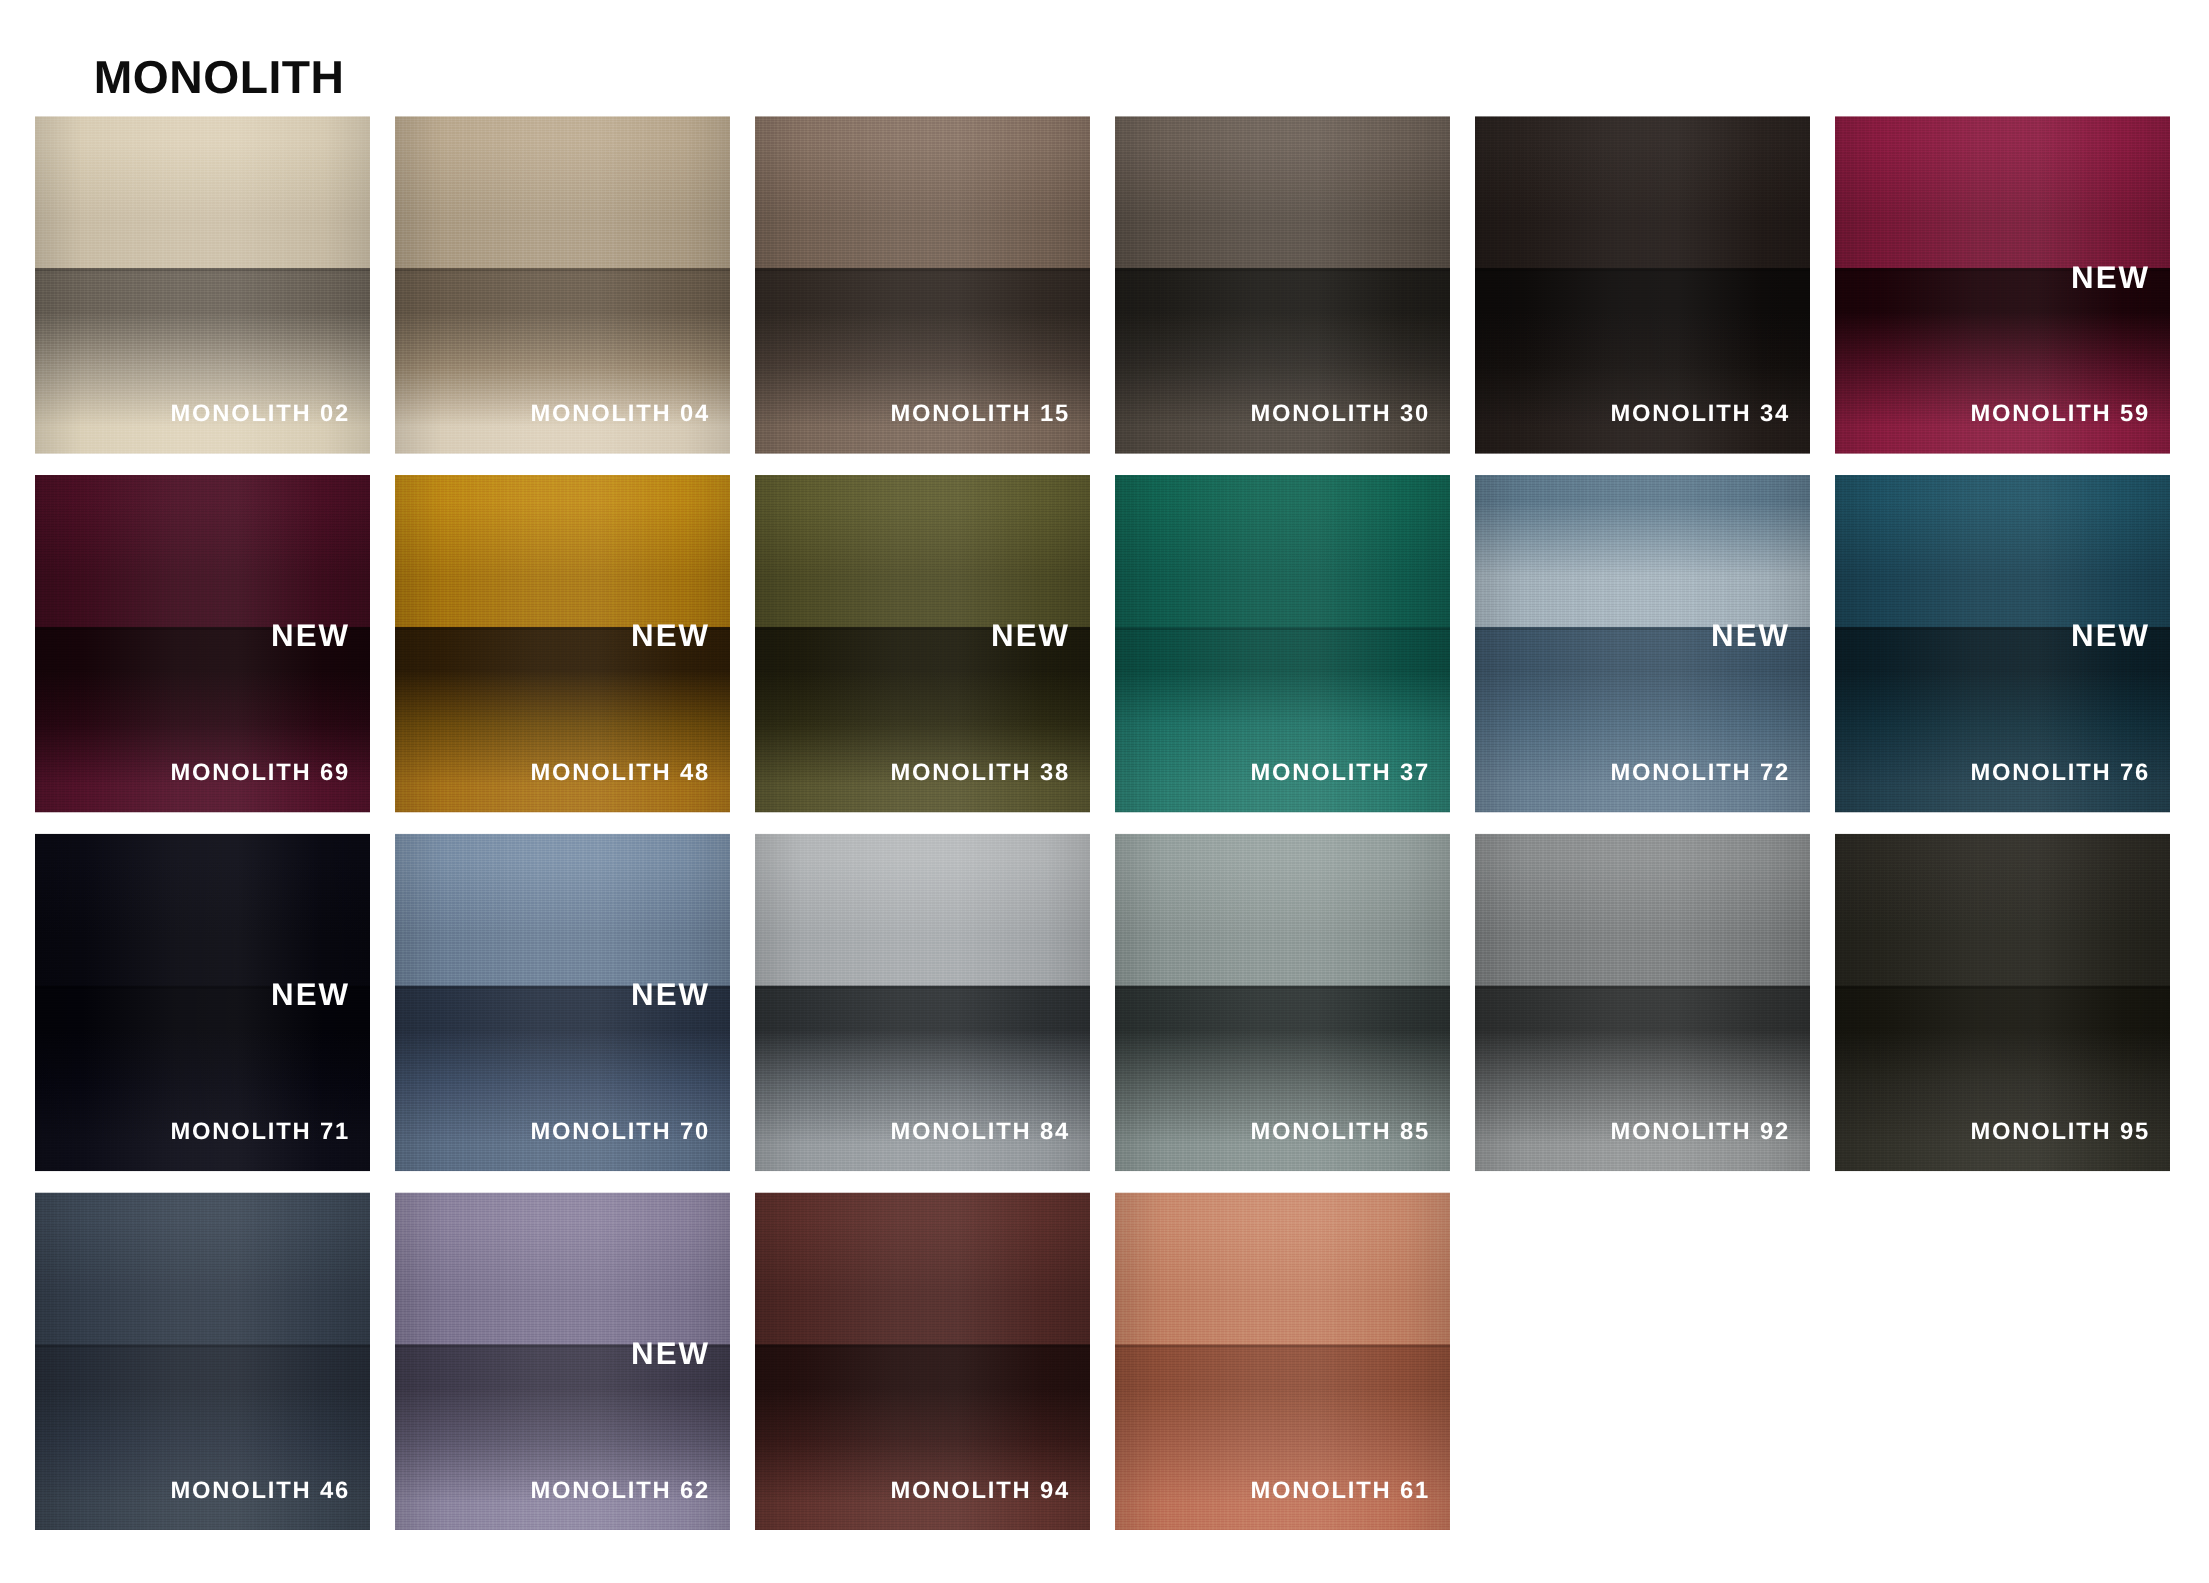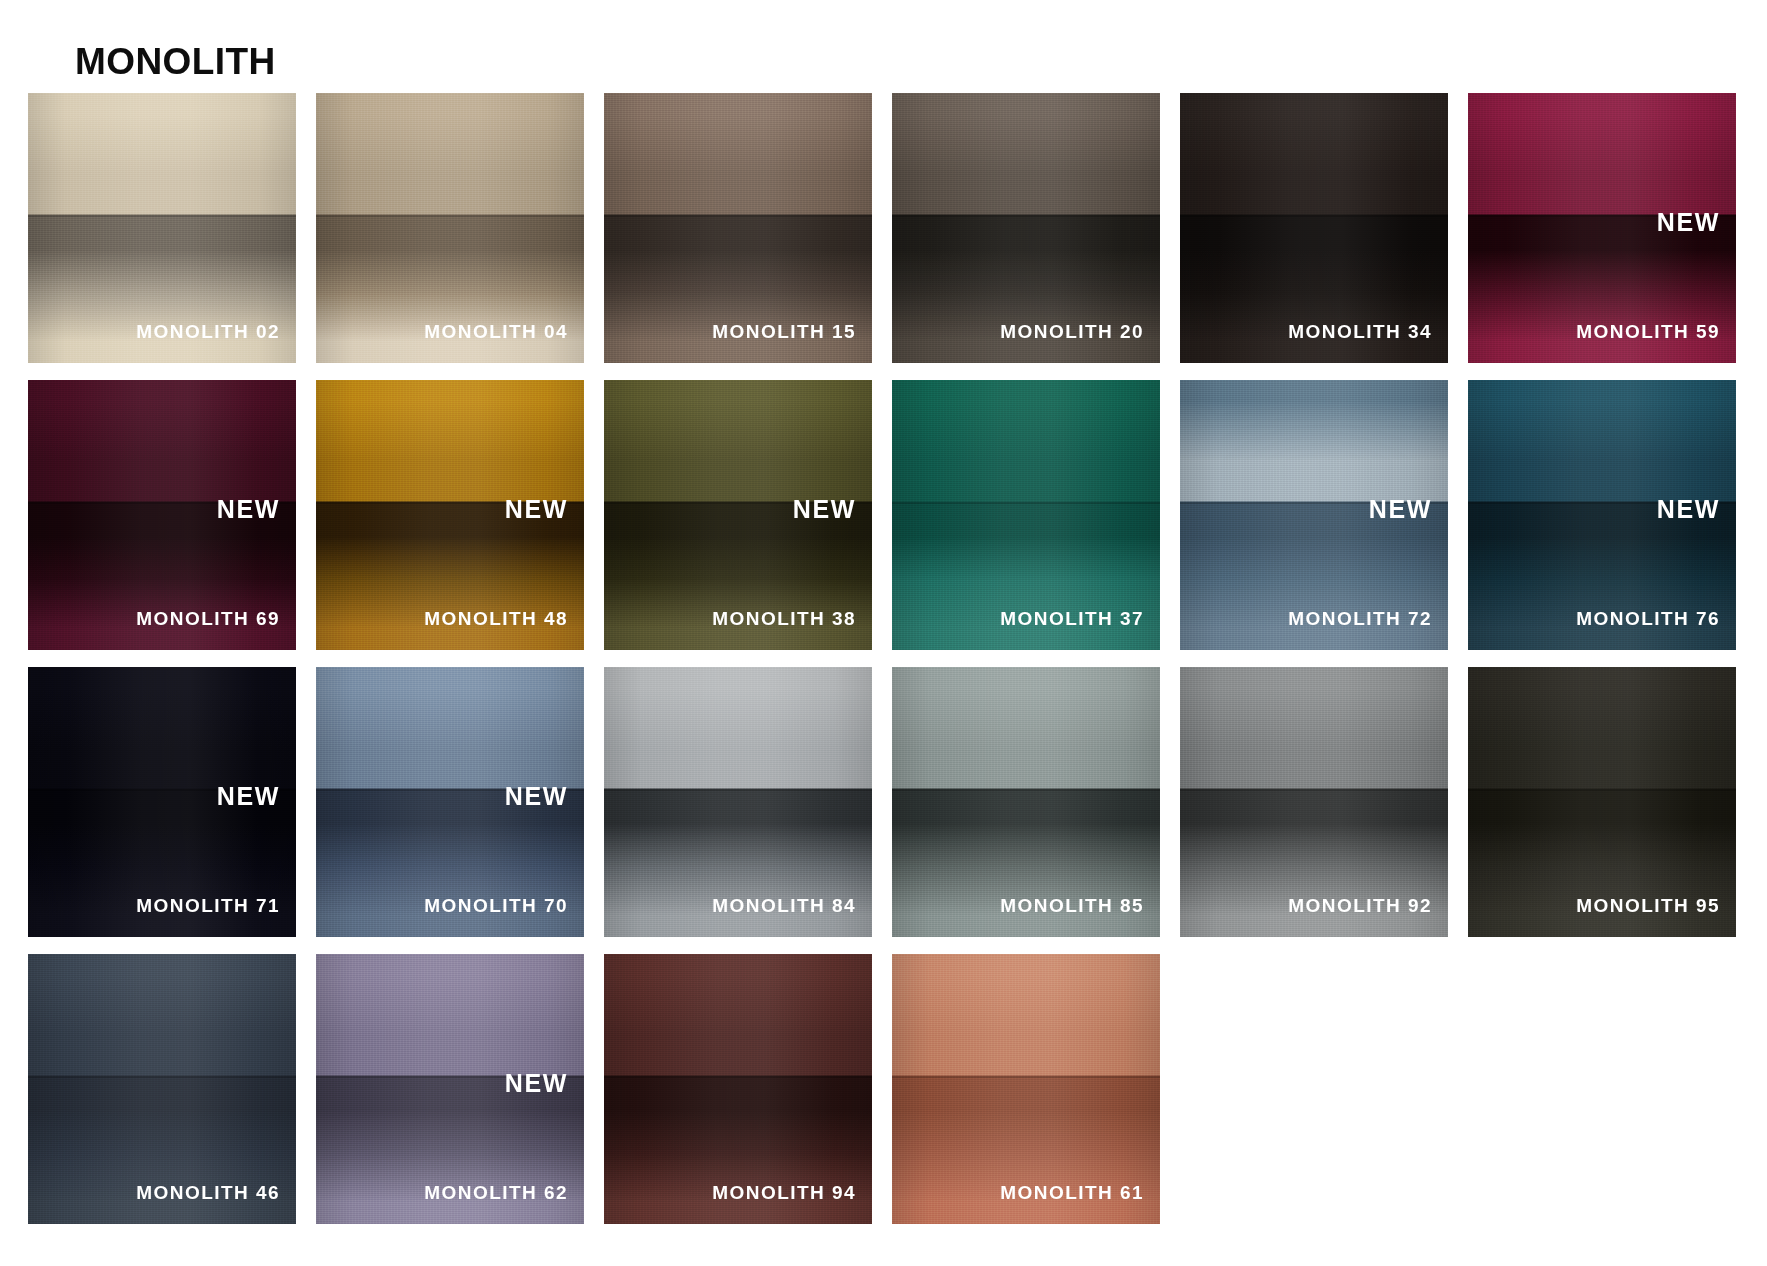--- a/index.html
+++ b/index.html
@@ -178,21 +178,21 @@
     <div class="swatch-fold"></div>
 
     <div class="swatch-name">MONOLITH 15</div>
   </div>
       <div class="swatch">
     <div class="swatch-fill" style="background: linear-gradient(rgb(110, 98, 88) 0%, rgb(110, 98, 88) 8%, rgb(91, 81, 72) 30%, rgb(91, 81, 72) 44.9%, rgb(31, 29, 25) 45.1%, rgb(31, 29, 25) 58%, rgb(49, 45, 40) 74%, rgb(82, 74, 66) 92%, rgb(82, 74, 66) 100%);"></div>
     <div class="swatch-weave"></div>
     <div class="swatch-sheen"></div>
     <div class="swatch-fold"></div>
 
-    <div class="swatch-name">MONOLITH 20</div>
+    <div class="swatch-name">MONOLITH 30</div>
   </div>
       <div class="swatch">
     <div class="swatch-fill" style="background: linear-gradient(rgb(43, 35, 32) 0%, rgb(43, 35, 32) 8%, rgb(34, 27, 24) 30%, rgb(34, 27, 24) 44.9%, rgb(14, 11, 10) 45.1%, rgb(14, 11, 10) 58%, rgb(20, 16, 14) 74%, rgb(36, 29, 26) 92%, rgb(36, 29, 26) 100%);"></div>
     <div class="swatch-weave"></div>
     <div class="swatch-sheen"></div>
     <div class="swatch-fold"></div>
 
     <div class="swatch-name">MONOLITH 34</div>
   </div>
       <div class="swatch">

